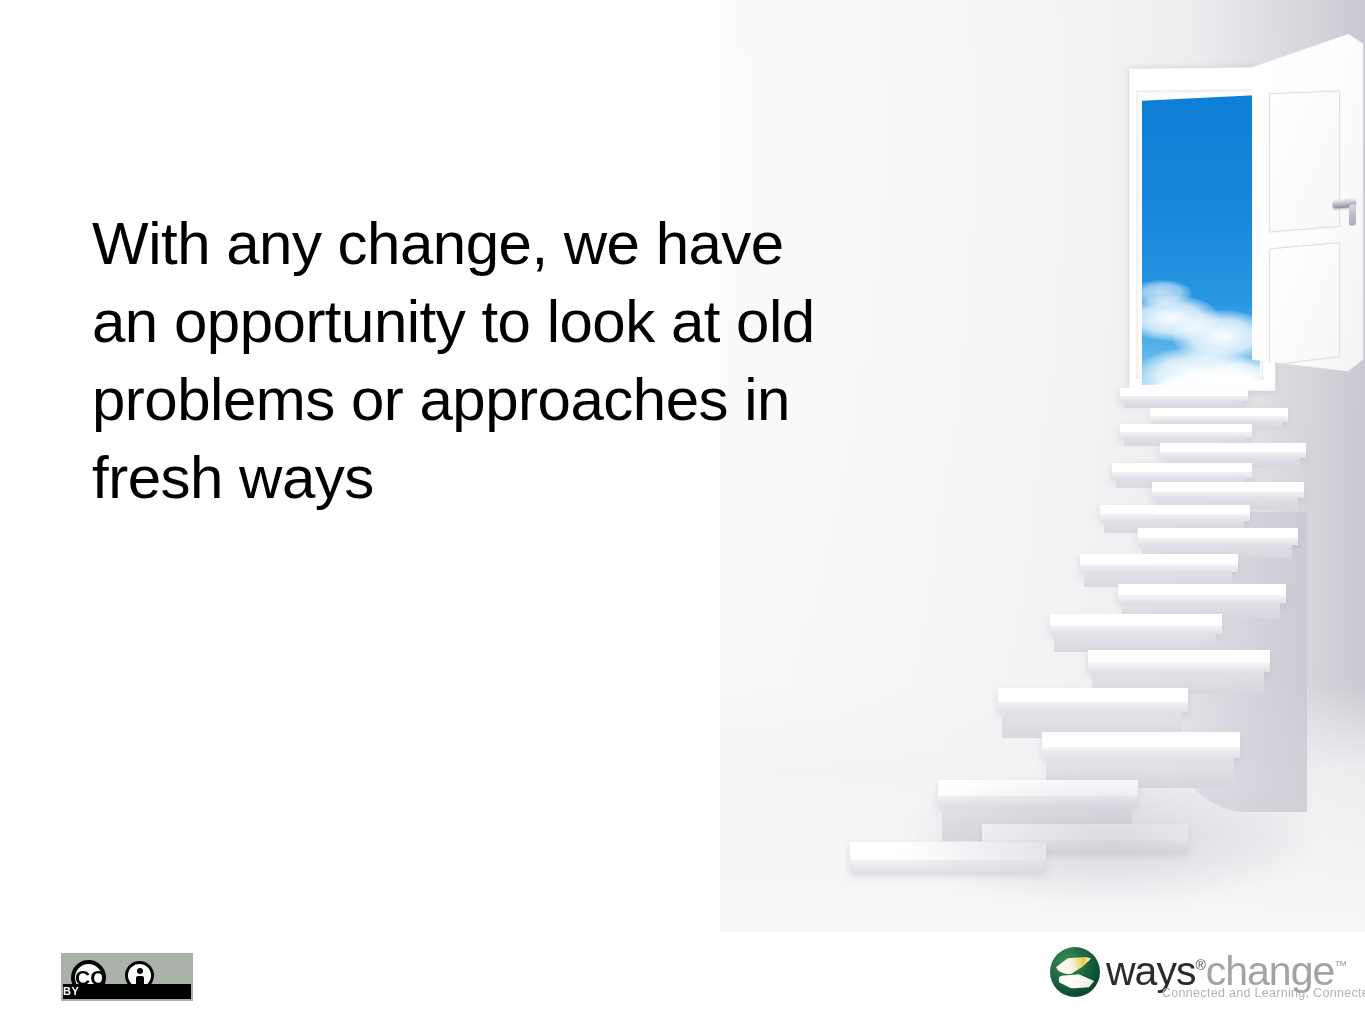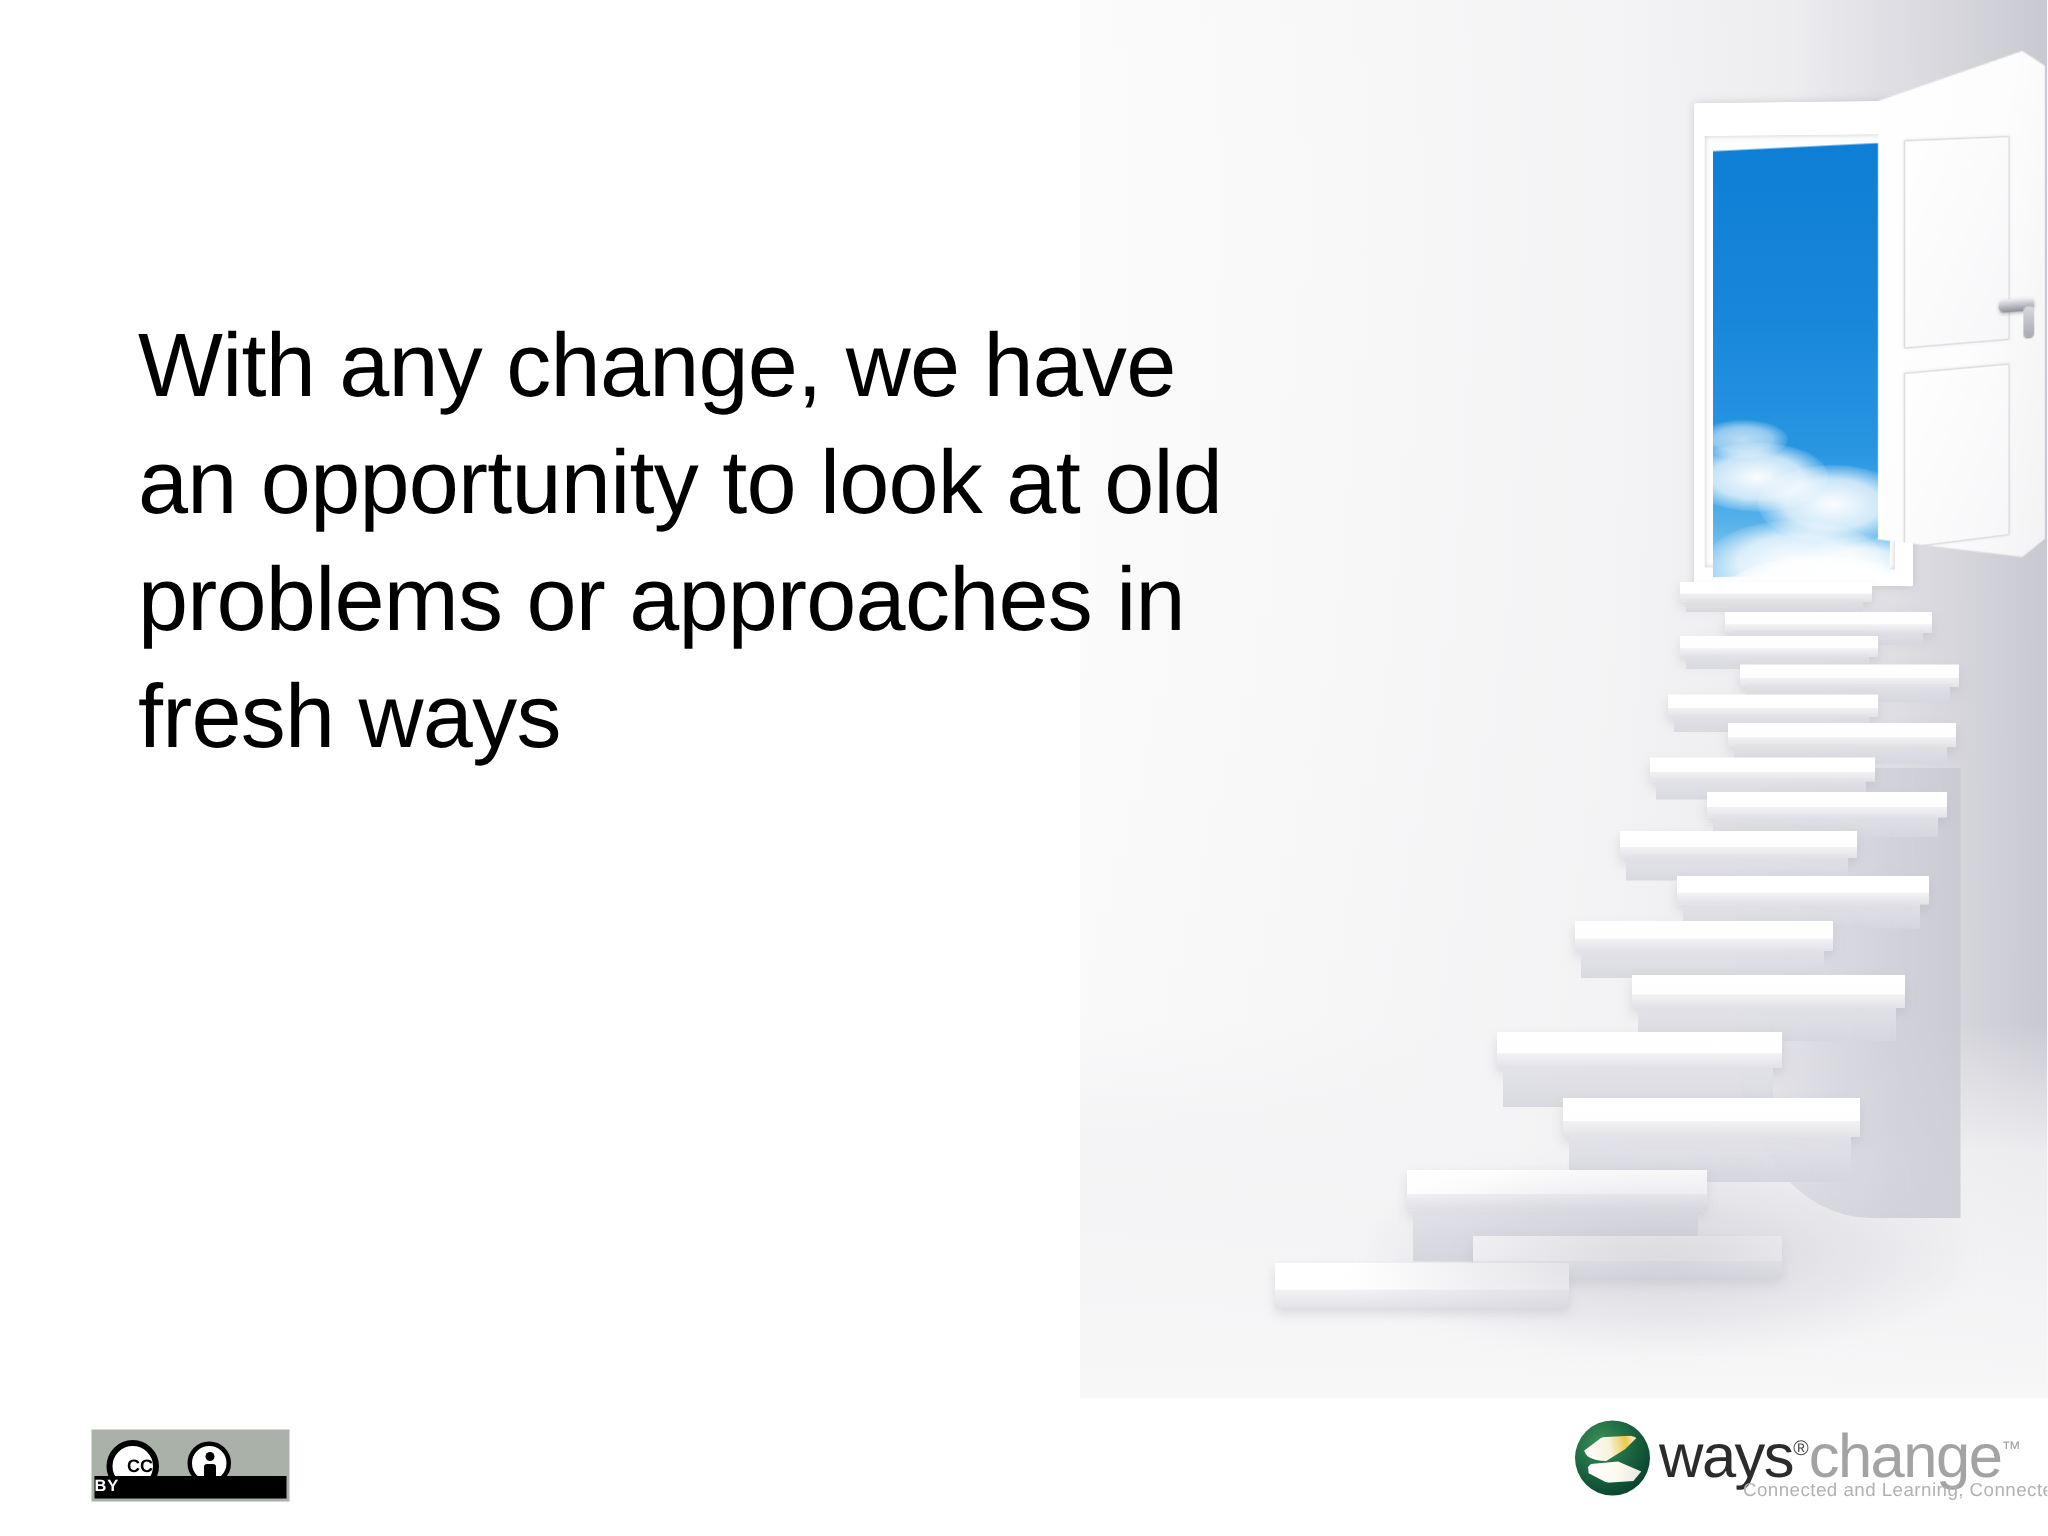--- a/index.html
+++ b/index.html
@@ -209,21 +209,21 @@
     position: absolute;
     border-radius: 50%;
     background: #ffffff;
     border: 4px solid #000000;
     box-sizing: border-box;
   }
   .cc-circle-cc {
     left: 8px; top: 5px;
     width: 35px; height: 35px;
     color: #000;
-    font-size: 12px;
+    font-size: 21px;
     font-weight: bold;
     line-height: 27px;
     text-align: right;
   }
   .cc-circle-by {
     left: 62px; top: 6px;
     width: 29px; height: 29px;
     border-width: 3px;
   }
   .cc-person-head {

